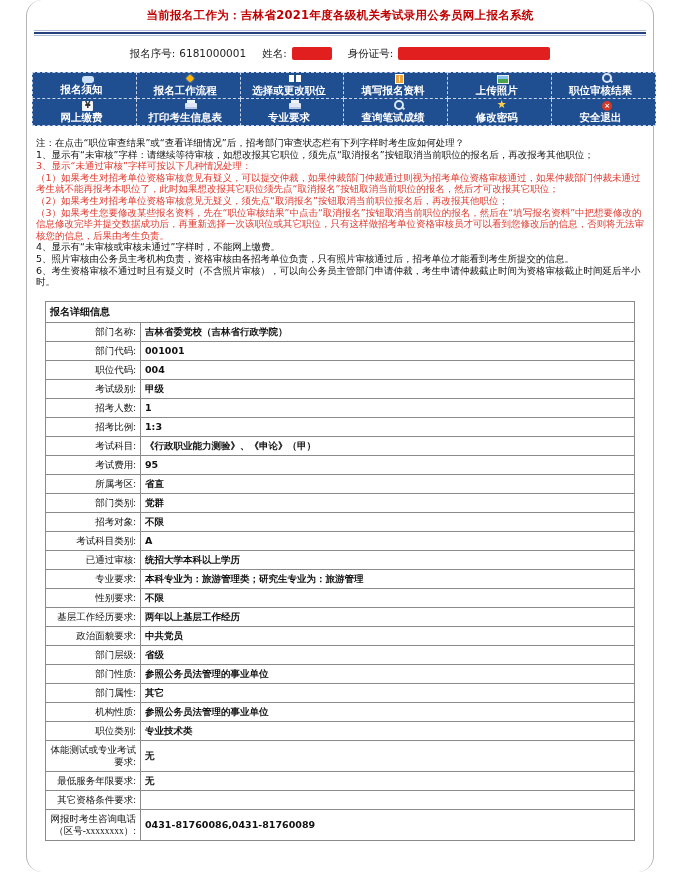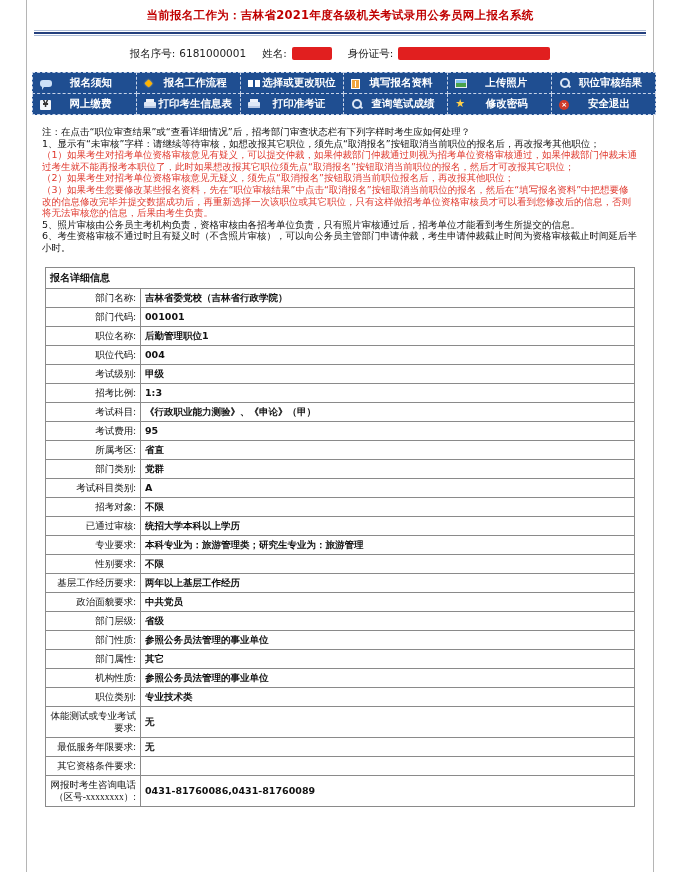--- a/index.html
+++ b/index.html
@@ -5,21 +5,21 @@
   * { margin:0; padding:0; box-sizing:border-box; }
   html,body { background:#fff; }
   body {
     width:680px; height:872px; margin:0 auto; overflow:hidden;
     font-family:"DejaVu Sans","Liberation Sans",sans-serif;
     -webkit-font-smoothing:antialiased;
   }
   .page {
     position:relative; margin:0 26px; height:872px;
     border-left:1px solid #b5b5b5; border-right:1px solid #b5b5b5;
-    padding:0 5px; background:#fff;
+    padding:0 5px; background:#fff;border-radius:16px;
   }
   
   .title {
     text-align:center; color:#c00000; font-weight:bold;
     font-size:11.5px; padding:8px 0 7px; letter-spacing:0.3px;
   }
   .rule { margin:0 2px; }
   .rule .l1 { height:1px; background:#aebdd7; }
   .rule .l2 { height:2px; background:#24407e; margin:1px 0; }
   .rule .l3 { height:1px; background:#aebdd7; }
@@ -37,21 +37,21 @@
   .redact.idno { width:152px; height:13px; }
   
   table.nav {
     width:624px; margin:0 auto; border-collapse:collapse;
     table-layout:fixed; background:#1f4e91;
   }
   table.nav td.nav-cell {
     border:1px dashed #c7d3e8; height:21px; cursor:pointer;
     color:#fff; font-weight:bold; font-size:10.5px; vertical-align:middle;
   }
-  .nav-inner { display:flex; align-items:center; }
+  .nav-inner { display:flex; align-items:center;flex-direction:column; }
   .nav-label { flex:1; text-align:center; padding-right:6px; white-space:nowrap; }
   
   .ic { display:inline-block; position:relative; width:13px; height:11px; margin-left:7px; flex:none; }
   .ic-speech-bubble { background:#cde1f8; border-radius:3px; height:7px; margin-top:1px; width:12px; }
   .ic-speech-bubble::after { content:""; position:absolute; left:2px; bottom:-3px;
     border:3px solid transparent; border-top-color:#cde1f8; border-left-color:#cde1f8; border-width:3px 2px; }
   .ic-flow-star::before { content:"◆"; position:absolute; left:1px; top:-1px;
     color:#ffb400; font-size:10px; line-height:11px; text-shadow:0 0 2px #ffe091; }
   .ic-squares::before { content:""; position:absolute; left:0; top:2px;
     width:5px; height:7px; background:#fff; box-shadow:7px 0 0 #fff; }
@@ -68,21 +68,21 @@
   .ic-yen::before { content:"¥"; }
   .ic-printer { margin-top:1px; }
   .ic-printer::before { content:""; position:absolute; left:2px; top:0; width:8px; height:3px; background:#eef2fa; }
   .ic-printer::after { content:""; position:absolute; left:0; top:3px; width:12px; height:6px;
     background:#dfe8f6; border-radius:1px; box-shadow:inset 0 -2px 0 #b9c9e4; }
   .ic-star::before { content:"★"; position:absolute; left:0; top:-1px; color:#ffd04a; font-size:11px; line-height:11px; }
   .ic-logout { background:#d03a2a; border-radius:50%; width:10px; height:10px; margin-top:1px;
     color:#fff; font-size:7px; font-weight:bold; text-align:center; line-height:10px; }
   .ic-logout::before { content:"×"; }
   
-  .notes { margin:11px 10px 0; font-size:9.5px; color:#111; line-height:11.6px; }
+  .notes { margin:11px 4px 0; font-size:9.5px; color:#111; line-height:11.6px; }
   .notes p.note { margin:0; }
   .notes p.red { color:#e0392e; }
   
   table.detail {
     width:590px; margin:13px auto 0; border-collapse:collapse;
     border:1px solid #555; font-size:9.5px; color:#111;
   }
   table.detail td, table.detail th {
     border:1px solid #8a8a8a; padding:3px 4px; line-height:12px; height:12px;
   }
@@ -156,21 +156,21 @@
           </td>
           <td class="nav-cell">
             <span class="nav-inner">
               <span class="ic ic-printer"></span>
               <span class="nav-label">打印考生信息表</span>
             </span>
           </td>
           <td class="nav-cell">
             <span class="nav-inner">
               <span class="ic ic-printer"></span>
-              <span class="nav-label">打印准考证</span>
+              <span class="nav-label">专业要求</span>
             </span>
           </td>
           <td class="nav-cell">
             <span class="nav-inner">
               <span class="ic ic-magnifier"></span>
               <span class="nav-label">查询笔试成绩</span>
             </span>
           </td>
           <td class="nav-cell">
             <span class="nav-inner">
@@ -184,81 +184,83 @@
               <span class="nav-label">安全退出</span>
             </span>
           </td>
         </tr>
     </tbody>
   </table>
 
   <div class="notes">
       <p class="note">注：在点击“职位审查结果”或“查看详细情况”后，招考部门审查状态栏有下列字样时考生应如何处理？</p>
       <p class="note">1、显示有“未审核”字样：请继续等待审核，如想改报其它职位，须先点“取消报名”按钮取消当前职位的报名后，再改报考其他职位；</p>
+      <p class="note red">3、显示“未通过审核”字样可按以下几种情况处理：</p>
       <p class="note red">（1）如果考生对招考单位资格审核意见有疑义，可以提交仲裁，如果仲裁部门仲裁通过则视为招考单位资格审核通过，如果仲裁部门仲裁未通过考生就不能再报考本职位了，此时如果想改报其它职位须先点“取消报名”按钮取消当前职位的报名，然后才可改报其它职位；</p>
       <p class="note red">（2）如果考生对招考单位资格审核意见无疑义，须先点“取消报名”按钮取消当前职位报名后，再改报其他职位；</p>
       <p class="note red">（3）如果考生您要修改某些报名资料，先在“职位审核结果”中点击“取消报名”按钮取消当前职位的报名，然后在“填写报名资料”中把想要修改的信息修改完毕并提交数据成功后，再重新选择一次该职位或其它职位，只有这样做招考单位资格审核员才可以看到您修改后的信息，否则将无法审核您的信息，后果由考生负责。</p>
+      <p class="note">4、显示有“未审核或审核未通过”字样时，不能网上缴费。</p>
       <p class="note">5、照片审核由公务员主考机构负责，资格审核由各招考单位负责，只有照片审核通过后，招考单位才能看到考生所提交的信息。</p>
       <p class="note">6、考生资格审核不通过时且有疑义时（不含照片审核），可以向公务员主管部门申请仲裁，考生申请仲裁截止时间为资格审核截止时间延后半小时。</p>
     </div>
 
   <table class="detail">
     <tbody>
       <tr>
         <th class="tbl-title" colspan="2">报名详细信息</th>
       </tr>
     <tr>
           <td class="lbl">部门名称:</td>
           <td class="val">吉林省委党校（吉林省行政学院）</td>
         </tr>
         <tr>
           <td class="lbl">部门代码:</td>
           <td class="val">001001</td>
         </tr>
         <tr>
-          <td class="lbl">职位名称:</td>
-          <td class="val">后勤管理职位1</td>
-        </tr>
-        <tr>
           <td class="lbl">职位代码:</td>
           <td class="val">004</td>
         </tr>
         <tr>
           <td class="lbl">考试级别:</td>
           <td class="val">甲级</td>
         </tr>
         <tr>
+          <td class="lbl">招考人数:</td>
+          <td class="val">1</td>
+        </tr>
+        <tr>
           <td class="lbl">招考比例:</td>
           <td class="val">1:3</td>
         </tr>
         <tr>
           <td class="lbl">考试科目:</td>
           <td class="val">《行政职业能力测验》、《申论》（甲）</td>
         </tr>
         <tr>
           <td class="lbl">考试费用:</td>
           <td class="val">95</td>
         </tr>
         <tr>
           <td class="lbl">所属考区:</td>
           <td class="val">省直</td>
         </tr>
         <tr>
           <td class="lbl">部门类别:</td>
           <td class="val">党群</td>
         </tr>
         <tr>
+          <td class="lbl">招考对象:</td>
+          <td class="val">不限</td>
+        </tr>
+        <tr>
           <td class="lbl">考试科目类别:</td>
           <td class="val">A</td>
         </tr>
         <tr>
-          <td class="lbl">招考对象:</td>
-          <td class="val">不限</td>
-        </tr>
-        <tr>
           <td class="lbl">已通过审核:</td>
           <td class="val">统招大学本科以上学历</td>
         </tr>
         <tr>
           <td class="lbl">专业要求:</td>
           <td class="val">本科专业为：旅游管理类；研究生专业为：旅游管理</td>
         </tr>
         <tr>
           <td class="lbl">性别要求:</td>
           <td class="val">不限</td>

